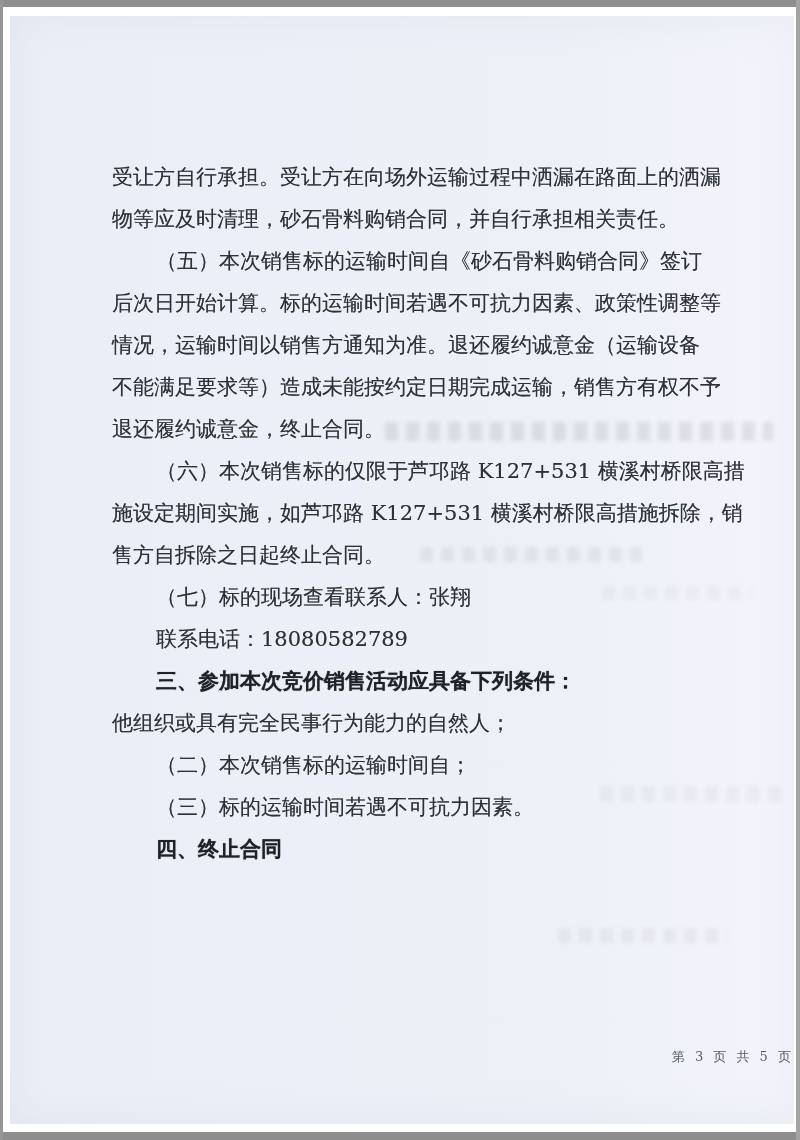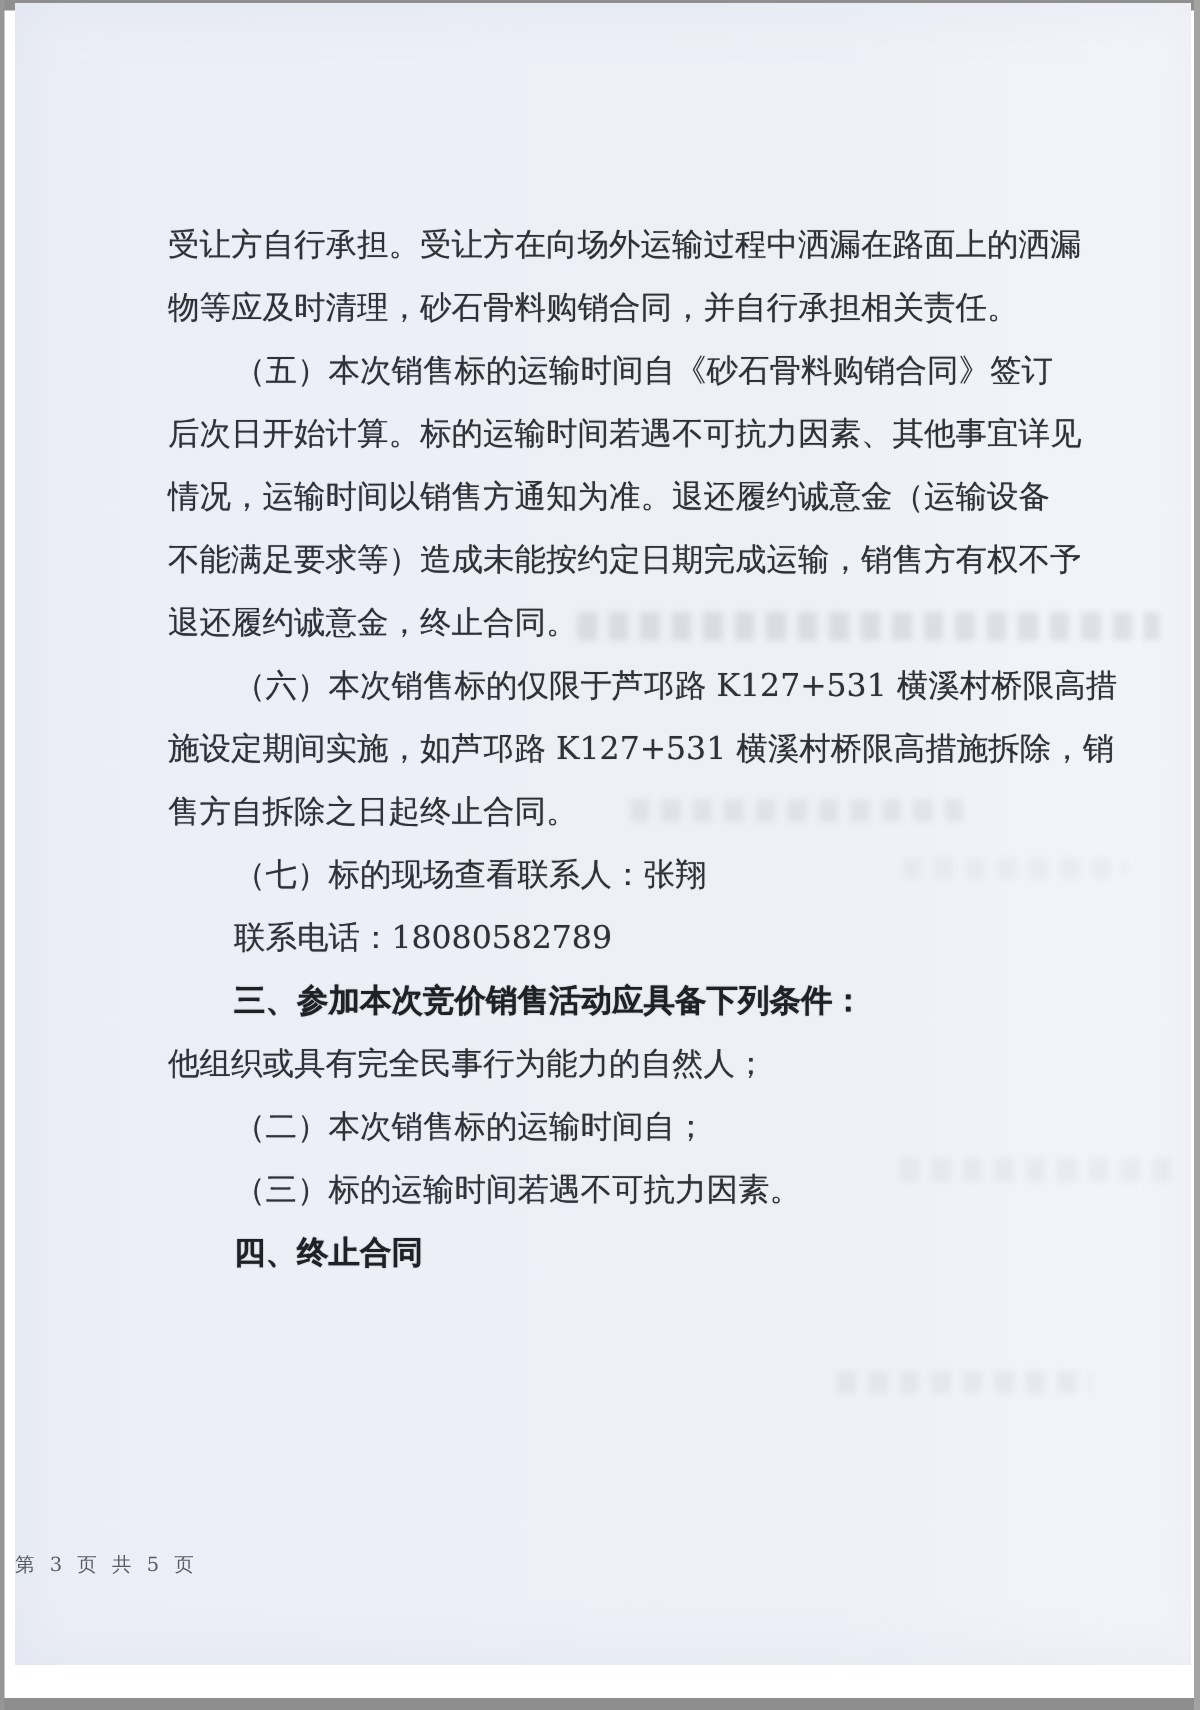--- a/index.html
+++ b/index.html
@@ -10,21 +10,21 @@
   }
   
   .edge{position:absolute;background:#8f8f8f;}
   .edge-top{left:0;top:0;width:800px;height:7px;}
   .edge-bottom{left:0;top:1132px;width:800px;height:8px;background:#8d8d8d;}
   .edge-left{left:0;top:0;width:3px;height:1140px;background:#969696;}
   .edge-right{left:796px;top:0;width:4px;height:1140px;background:#a3a3a3;}
 
   
   .paper{
-    position:absolute;left:10px;top:2px;width:784px;height:1108px;
+    position:absolute;left:10px;top:16px;width:784px;height:1108px;
     background:linear-gradient(90deg,#ebeef6 0%,#edf0f7 70%,#f2f4fa 96%,#f5f6fb 100%);
     box-shadow:inset 0 0 40px rgba(180,186,205,.18);
   }
 
   .doc-body{
     position:absolute;left:102px;top:140px;width:614px;
     font-size:21px;line-height:42px;color:#2e3238;
     text-shadow:0 0 .6px rgba(46,50,56,.55);
   }
   .para{margin:0;}
@@ -45,42 +45,42 @@
     filter:blur(2px);
   }
   .g1{left:375px;top:406px;width:388px;height:19px;opacity:.50;}
   .g2{left:410px;top:531px;width:222px;height:15px;opacity:.34;}
   .g3{left:592px;top:570px;width:150px;height:14px;opacity:.18;}
   .g4{left:590px;top:770px;width:186px;height:16px;opacity:.22;}
   .g5{left:548px;top:912px;width:170px;height:15px;opacity:.26;}
 
   .footer{
     position:absolute;left:0;top:1032px;width:100%;
-    text-align:left;font-size:13px;letter-spacing:3px;
+    text-align:right;font-size:13px;letter-spacing:3px;
     color:#565b64;
     font-family:"DejaVu Serif","Liberation Serif",serif;
   }
 </style>
 </head>
 <body>
 
 <div class="edge edge-top"></div>
 <div class="edge edge-bottom"></div>
 <div class="edge edge-left"></div>
 <div class="edge edge-right"></div>
 
 <div class="paper">
   <div class="doc-body">
       <div class="para body">
         <div class="line">受让方自行承担。受让方在向场外运输过程中洒漏在路面上的洒漏</div>
         <div class="line">物等应及时清理，砂石骨料购销合同，并自行承担相关责任。</div>
       </div>
       <div class="para body">
         <div class="line indent">（五）本次销售标的运输时间自《砂石骨料购销合同》签订</div>
-        <div class="line">后次日开始计算。标的运输时间若遇不可抗力因素、其他事宜详见</div>
+        <div class="line">后次日开始计算。标的运输时间若遇不可抗力因素、政策性调整等</div>
         <div class="line">情况，运输时间以销售方通知为准。退还履约诚意金（运输设备</div>
         <div class="line">不能满足要求等）造成未能按约定日期完成运输，销售方有权不予</div>
         <div class="line">退还履约诚意金，终止合同。</div>
       </div>
       <div class="para body">
         <div class="line indent">（六）本次销售标的仅限于芦邛路 K127+531 横溪村桥限高措</div>
         <div class="line">施设定期间实施，如芦邛路 K127+531 横溪村桥限高措施拆除，销</div>
         <div class="line">售方自拆除之日起终止合同。</div>
       </div>
       <div class="para body">

